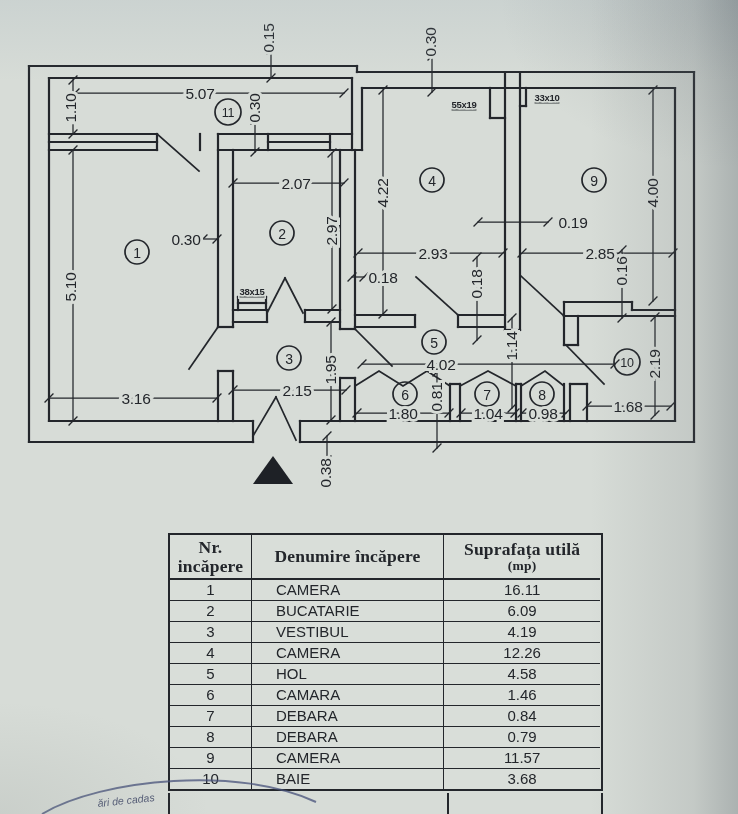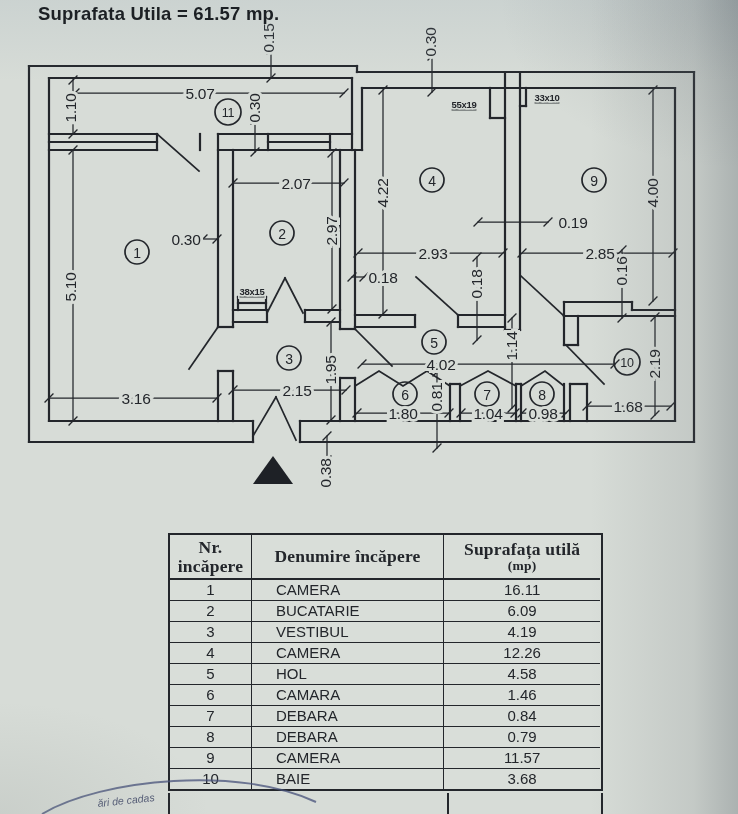--- a/index.html
+++ b/index.html
@@ -332,21 +332,20 @@
         <div class="td c">9</div>
         <div class="td l">CAMERA</div>
         <div class="td c">11.57</div>
         <div class="td c">10</div>
         <div class="td l">BAIE</div>
         <div class="td c">3.68</div>
       </div>
   </div>
 
   <div id="tfoot"></div>
-  <div id="footer-text">Suprafata Utila = 61.57 mp.</div>
 
   <svg width="330" height="56" viewBox="0 0 330 56" style="position:absolute;left:16px;top:758px;">
     <path d="M 26,56 C 86,20 226,8 300,44" fill="none" stroke="#45507a" stroke-width="2" opacity="0.75"></path>
     <text x="82" y="49" font-size="10.5" font-style="italic" fill="#3d4565" opacity="0.85" transform="rotate(-6 82 49)">ări de cadas</text>
   </svg>
 
   <div class="shade shade-top"></div>
   <div class="shade shade-tr"></div>
   <div class="shade shade-right"></div>
   <div class="shade shade-bl"></div>

